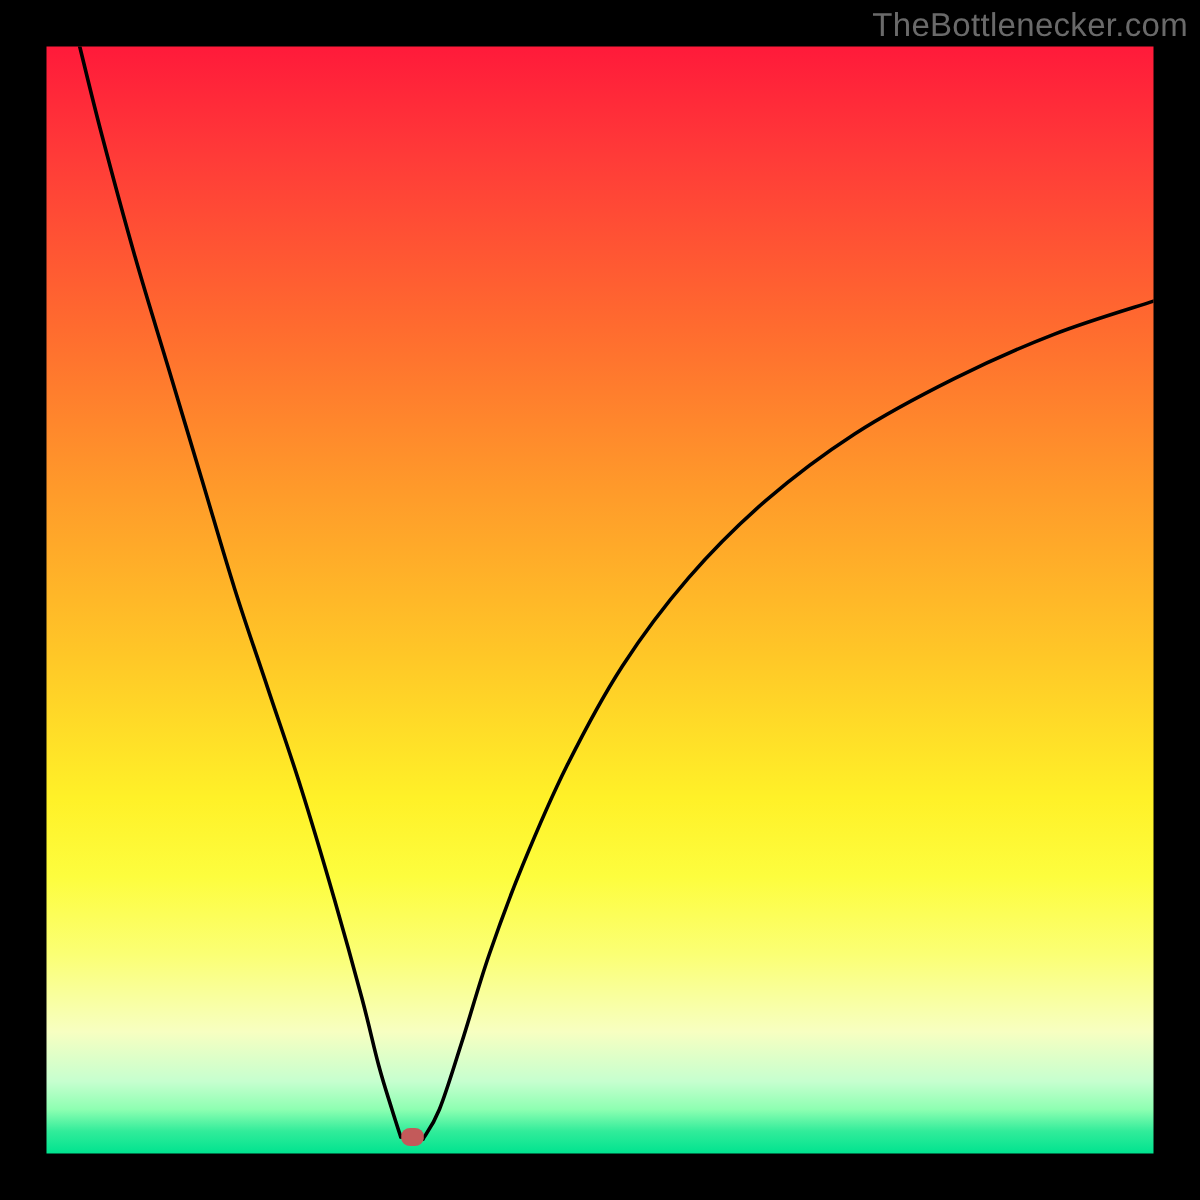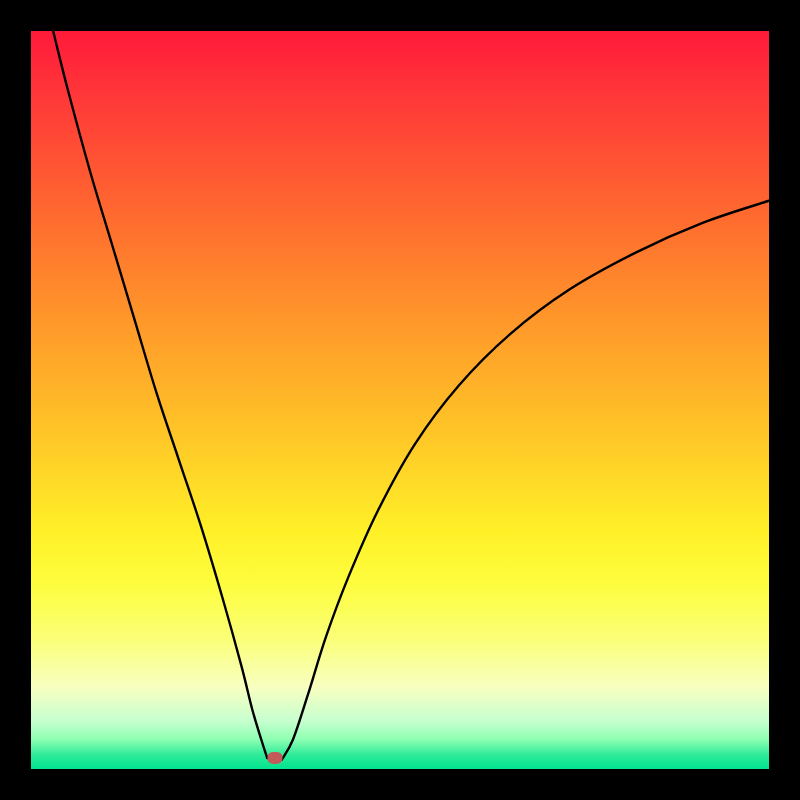--- a/index.html
+++ b/index.html
@@ -72,13 +72,14 @@
 
 <div class="frame">
   <div class="plot-area">
     <svg class="curve" viewBox="0 0 738 738" preserveAspectRatio="none">
       <path id="curve-left" fill="none" stroke="#000" stroke-width="2.4" stroke-linecap="round" stroke-linejoin="round" d="M 22.14 0.00 C 24.80 10.63, 30.26 33.80, 36.90 59.04 C 43.54 84.28, 51.07 112.32, 59.04 140.22 C 67.01 168.12, 73.21 187.45, 81.18 214.02 C 89.15 240.59, 95.35 261.25, 103.32 287.82 C 111.29 314.39, 117.49 336.38, 125.46 361.62 C 133.43 386.86, 139.63 404.13, 147.60 428.04 C 155.57 451.95, 161.77 469.22, 169.74 494.46 C 177.71 519.70, 184.57 543.02, 191.88 568.26 C 199.19 593.50, 205.02 614.75, 210.33 634.68 C 215.64 654.61, 217.81 665.68, 221.40 678.96 C 224.99 692.24, 227.60 699.85, 230.26 708.48 C 232.91 717.11, 235.10 723.61, 236.16 726.93"></path>
       <path id="curve-flat" fill="none" stroke="#000" stroke-width="2.4" stroke-linecap="round" stroke-linejoin="round" d="M 236.16 726.93 C 237.49 727.33, 240.88 728.88, 243.54 729.14 C 246.20 729.41, 249.59 728.54, 250.92 728.41"></path>
       <path id="curve-right" fill="none" stroke="#000" stroke-width="2.4" stroke-linecap="round" stroke-linejoin="round" d="M 250.92 728.41 C 252.91 724.82, 257.34 720.04, 261.99 708.48 C 266.64 696.92, 270.77 682.80, 276.75 664.20 C 282.73 645.60, 287.89 626.41, 295.20 605.16 C 302.51 583.91, 308.04 568.70, 317.34 546.12 C 326.64 523.54, 334.90 503.61, 346.86 479.70 C 358.82 455.79, 369.15 435.86, 383.76 413.28 C 398.37 390.70, 410.77 374.17, 428.04 354.24 C 445.31 334.31, 459.77 319.85, 479.70 302.58 C 499.63 285.31, 516.16 272.91, 538.74 258.30 C 561.32 243.69, 581.25 233.36, 605.16 221.40 C 629.07 209.44, 647.67 201.18, 671.58 191.88 C 695.49 182.58, 726.04 173.73, 738.00 169.74"></path>
     </svg>
     <div id="marker" class="marker" style="left: 243.54px; top: 726.93px;"></div>
   </div>
+  <div class="watermark">TheBottlenecker.com</div>
 </div>
 
 </body></html>

